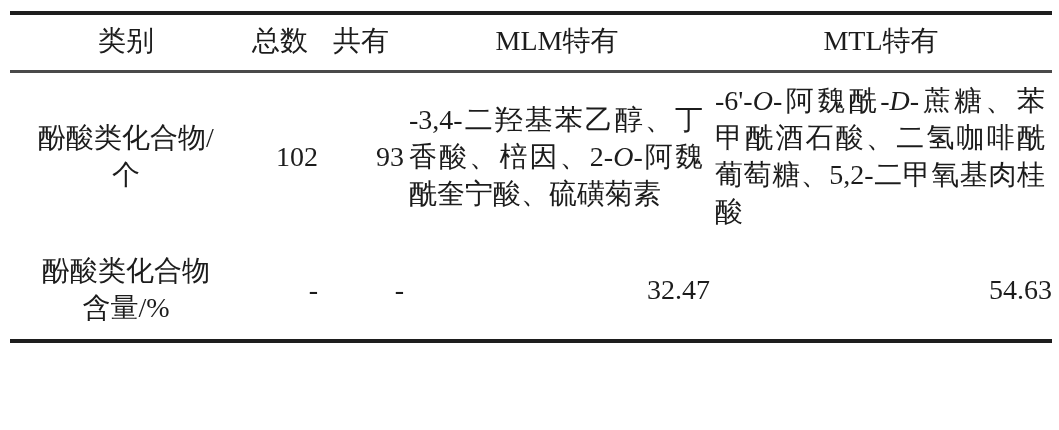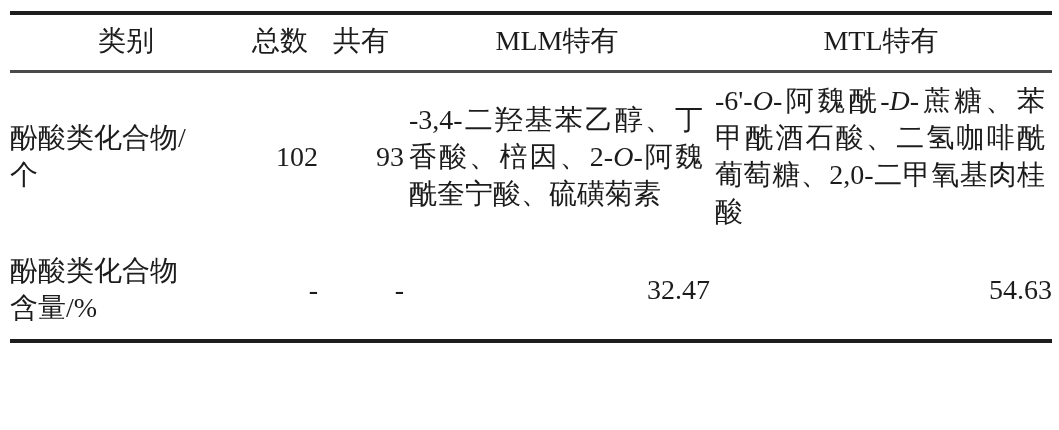--- a/index.html
+++ b/index.html
@@ -33,20 +33,21 @@
     vertical-align: middle;
     padding: 0;
   }
   thead th {
     text-align: center;
     line-height: 34px;
     padding: 9px 0 12px 0;
     border-bottom: 3px solid #4a4a4a;
   }
   td.cat {
+    text-align: center;
     white-space: pre-line;
     line-height: 37px;
   }
   td.num {
     text-align: right;
     line-height: 37px;
   }
   td.compound {
     text-align: justify;
     line-height: 37px;
@@ -79,21 +80,21 @@
         <th>MTL特有</th>
       </tr>
     </thead>
     <tbody>
       <tr class="row-1">
         <td class="cat">酚酸类化合物/
 个</td>
         <td class="num">102</td>
         <td class="num">93</td>
         <td class="compound"><span>-3,4-二羟基苯乙醇、丁香酸、棓因、2-</span><span class="it">O</span><span>-阿魏酰奎宁酸、硫磺菊素</span></td>
-        <td class="compound"><span>-6'-</span><span class="it">O</span><span>-阿魏酰-</span><span class="it">D</span><span>-蔗糖、苯甲酰酒石酸、二氢咖啡酰葡萄糖、2,0-二甲氧基肉桂酸</span></td>
+        <td class="compound"><span>-6'-</span><span class="it">O</span><span>-阿魏酰-</span><span class="it">D</span><span>-蔗糖、苯甲酰酒石酸、二氢咖啡酰葡萄糖、5,2-二甲氧基肉桂酸</span></td>
       </tr>
       <tr class="row-2">
         <td class="cat">酚酸类化合物
 含量/%</td>
         <td class="num">-</td>
         <td class="num">-</td>
         <td class="num">32.47</td>
         <td class="num">54.63</td>
       </tr>
     </tbody>

